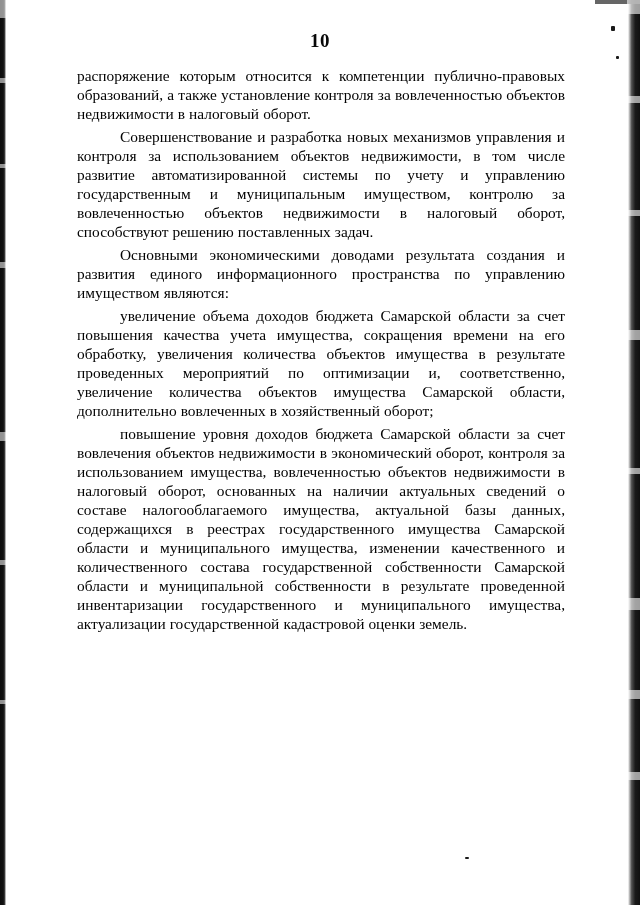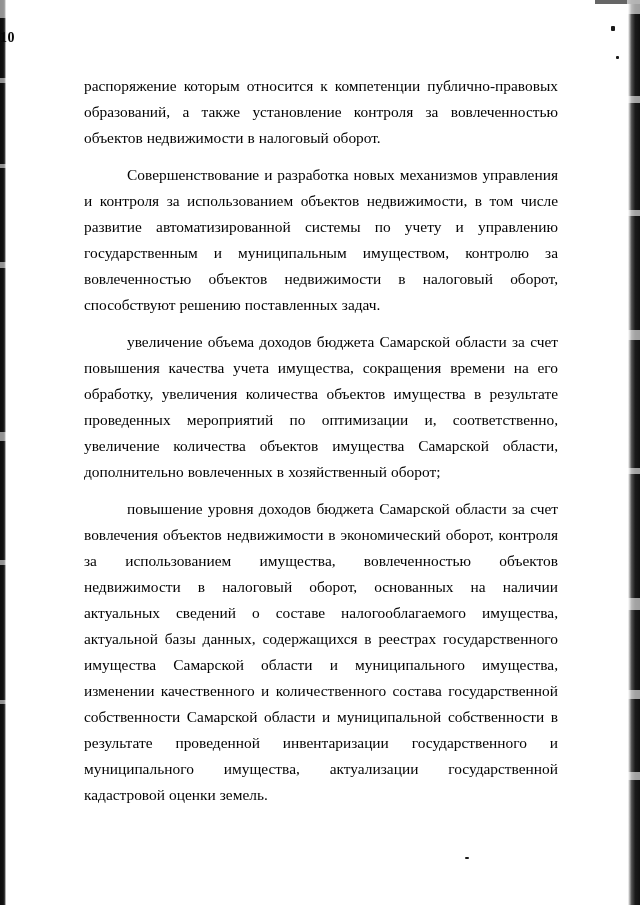--- a/index.html
+++ b/index.html
@@ -64,37 +64,38 @@
     background: #1a1a1a;
     border-radius: 1px;
   }
 
   
   .page-number {
     position: absolute;
     top: 30px;
     left: 0;
     width: 640px;
-    font-size: 14px;
+    text-align: center;
+    font-size: 19px;
     font-weight: 600;
     letter-spacing: 0.4px;
     color: #141414;
   }
 
   
   .body-text {
     position: absolute;
     top: 62px;
     left: 73px;
     width: 496px;
   }
   p.para {
-    margin: 11px;
+    margin: 4px;
     font-size: 15.4px;
-    line-height: 26px;
+    line-height: 19px;
     text-align: justify;
     text-justify: inter-word;
     color: #101010;
     word-spacing: 0.2px;
     -webkit-font-smoothing: none;
   }
   p.para.indent {
     text-indent: 43px;
     font-family: Liberation Serif, serif;
   }
@@ -132,17 +133,18 @@
 
   <div class="speck" style="left:611px;top:26px;width:4px;height:5px;"></div>
   <div class="speck" style="left:616px;top:56px;width:3px;height:3px;"></div>
   <div class="speck" style="left:465px;top:857px;width:4px;height:2px;"></div>
 
   <div class="page-number">10</div>
 
   <div class="body-text">
     <p class="para">распоряжение которым относится к компетенции публично-правовых образований, а также установление контроля за вовлеченностью объектов недвижимости в налоговый оборот.</p>
     <p class="para indent">Совершенствование и разработка новых механизмов управления и контроля за использованием объектов недвижимости, в том числе развитие автоматизированной системы по учету и управлению государственным и муниципальным имуществом, контролю за вовлеченностью объектов недвижимости в налоговый оборот, способствуют решению поставленных задач.</p>
+    <p class="para indent">Основными экономическими доводами результата создания и развития единого информационного пространства по управлению имуществом являются:</p>
     <p class="para indent">увеличение объема доходов бюджета Самарской области за счет повышения качества учета имущества, сокращения времени на его обработку, увеличения количества объектов имущества в результате проведенных мероприятий по оптимизации и, соответственно, увеличение количества объектов имущества Самарской области, дополнительно вовлеченных в хозяйственный оборот;</p>
     <p class="para indent">повышение уровня доходов бюджета Самарской области за счет вовлечения объектов недвижимости в экономический оборот, контроля за использованием имущества, вовлеченностью объектов недвижимости в налоговый оборот, основанных на наличии актуальных сведений о составе налогооблагаемого имущества, актуальной базы данных, содержащихся в реестрах государственного имущества Самарской области и муниципального имущества, изменении качественного и количественного состава государственной собственности Самарской области и муниципальной собственности в результате проведенной инвентаризации государственного и муниципального имущества, актуализации государственной кадастровой оценки земель.</p>
   </div>
 
 </div>
 
 </body></html>

